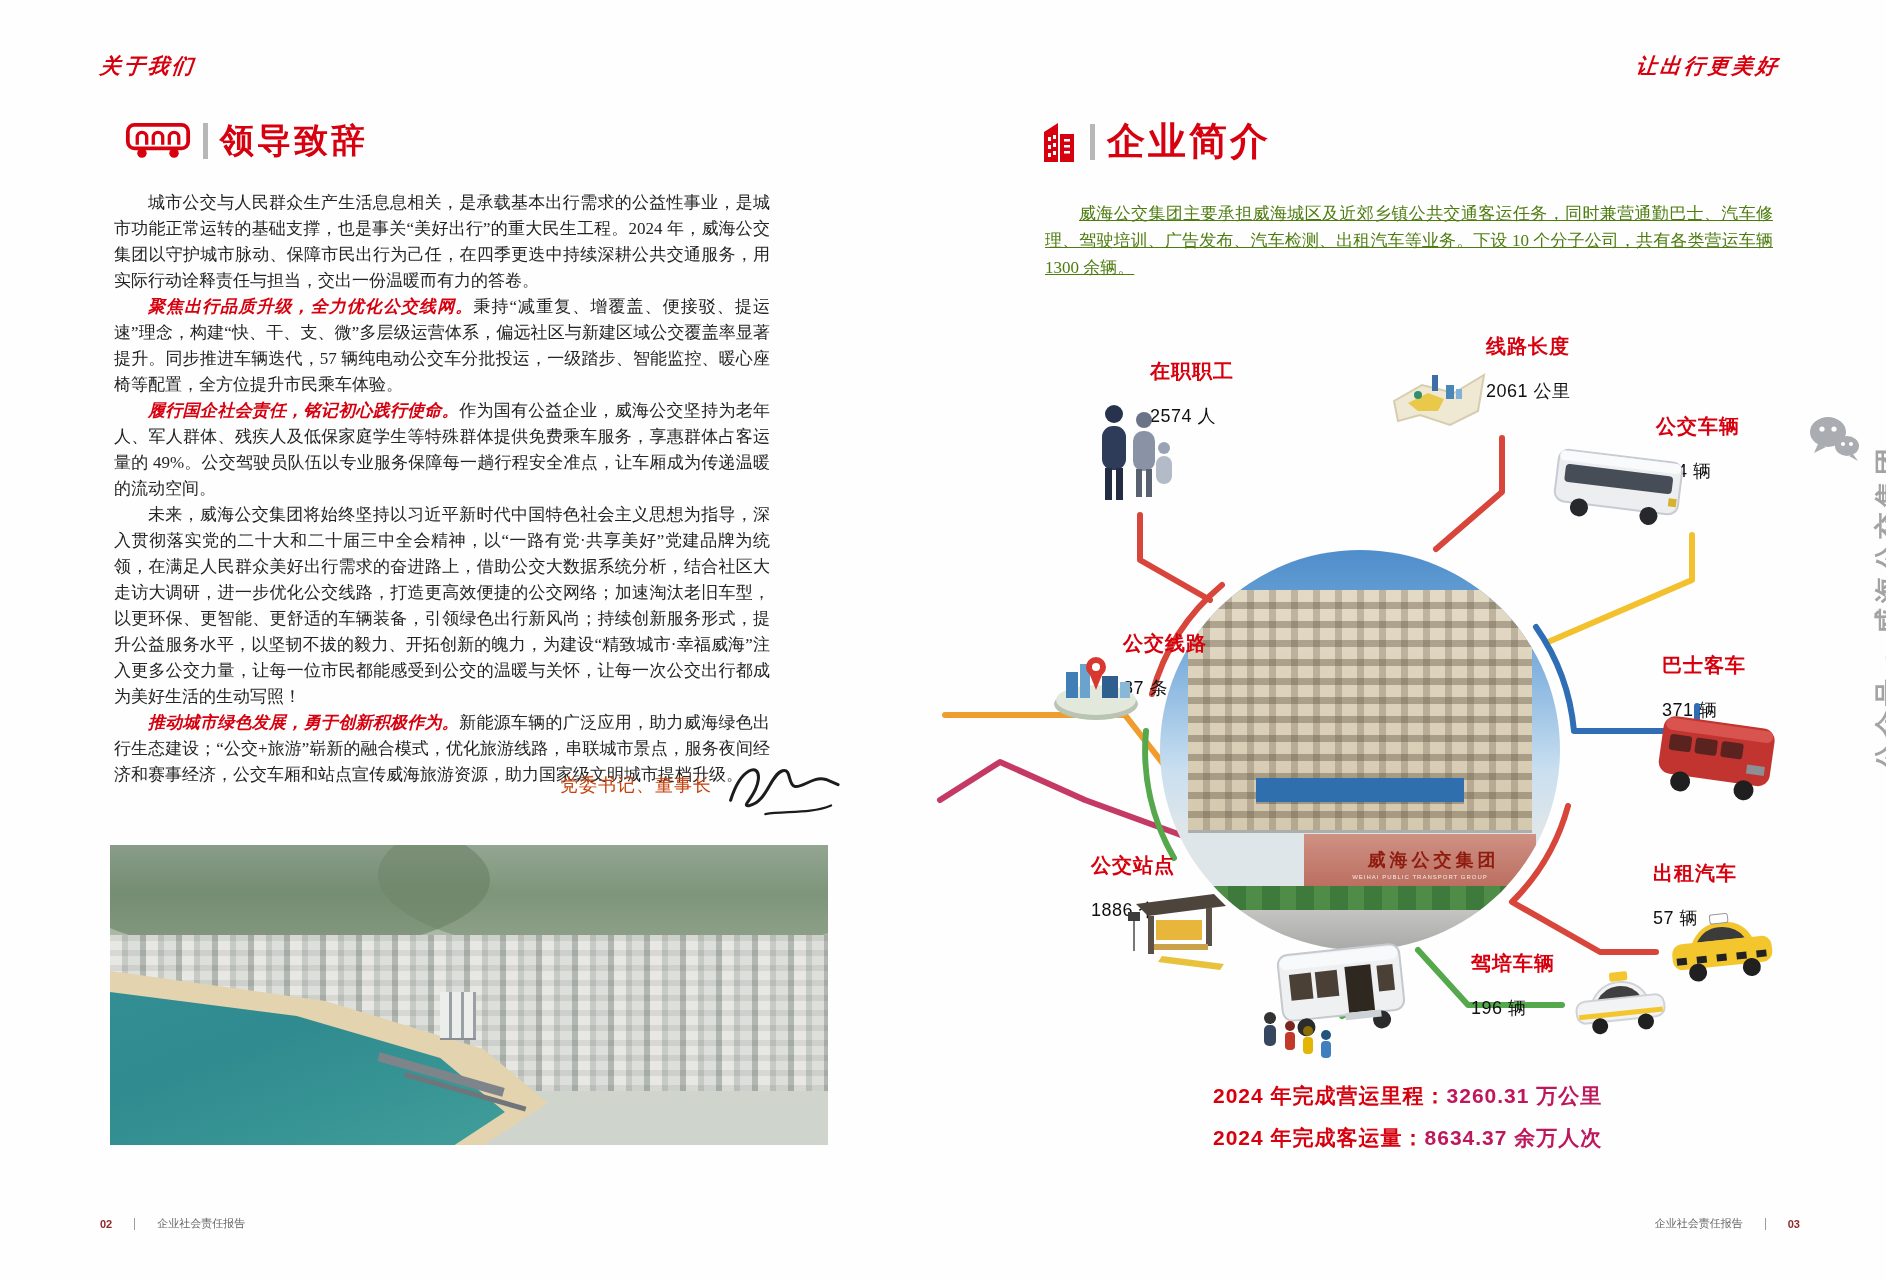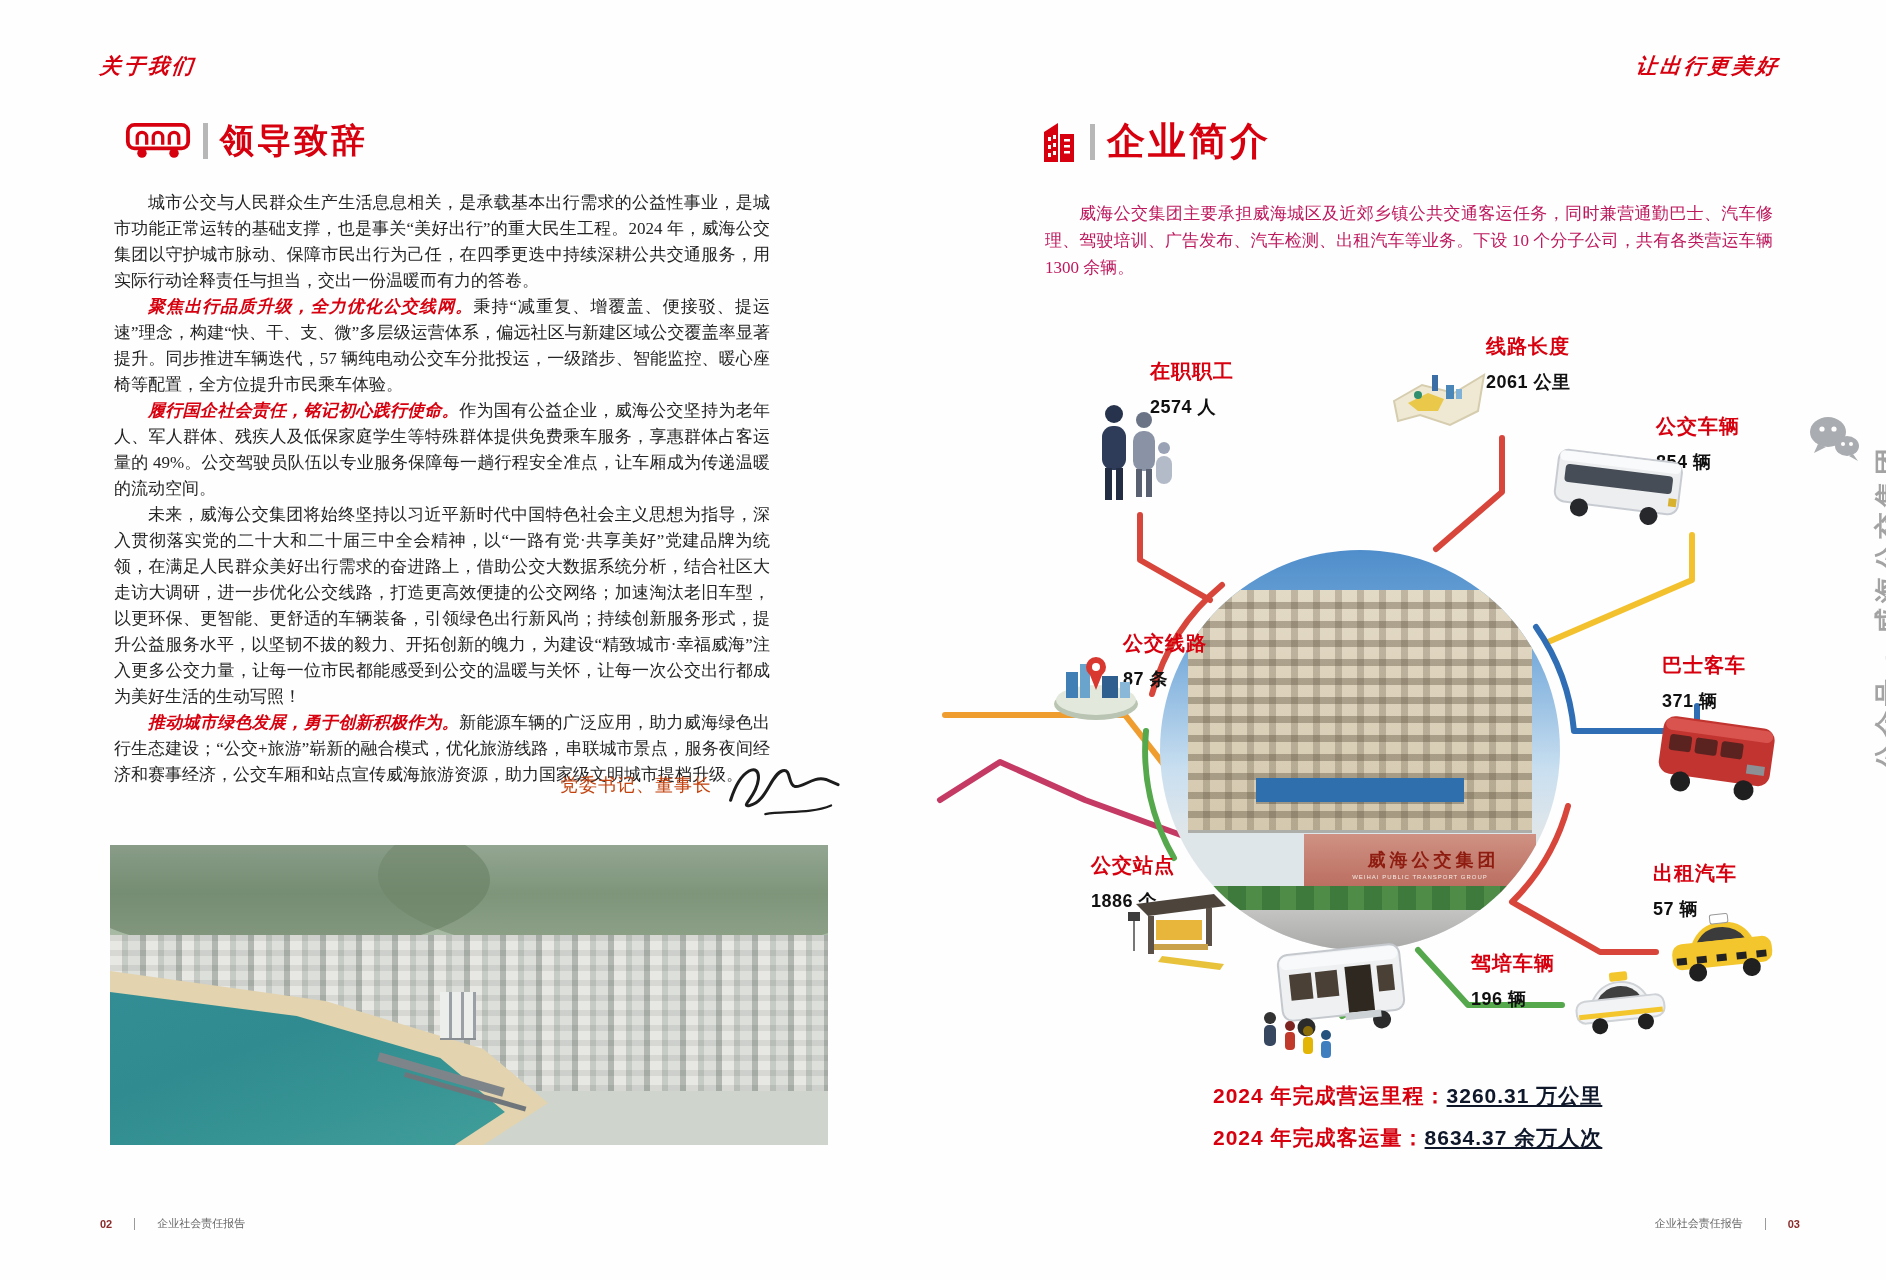--- a/index.html
+++ b/index.html
@@ -53,21 +53,21 @@
   
   .footer { position:absolute; top:1216px; font-size:11px; color:#666;
     display:flex; align-items:center; gap:22px; }
   .footer .pgno { font-weight:700; color:#8c2a2a; }
   .footer .fdiv { width:1px; height:12px; background:#9a9a9a; }
   #footer-left  { left:100px; }
   #footer-right { left:1550px; width:250px; justify-content:flex-end; }
   
   .intro { position:absolute; left:1045px; top:200px; width:728px;
     font-family:"Liberation Serif", serif; font-size:17px; line-height:27px;
-    color:#be185d; text-align:justify; text-indent:2em; }
+    color:#4d7c0f; text-align:justify; text-indent:2em;text-decoration:underline; }
   
   .lines { position:absolute; left:0; top:0; z-index:1; }
   .center-circle { position:absolute; left:1160px; top:550px; width:400px; height:400px;
     border-radius:50%; overflow:hidden; z-index:2;
     background:linear-gradient(180deg,#4f8ecb 0%,#7fb0dd 28%,#c9dff0 55%,#dfe6ea 70%); }
   .cc-building { position:absolute; left:7%; top:10%; width:86%; height:60%;
     background:
       repeating-linear-gradient(0deg, rgba(96,84,64,0) 0 12px, rgba(96,84,64,.40) 12px 19px),
       repeating-linear-gradient(90deg, rgba(96,84,64,0) 0 15px, rgba(96,84,64,.28) 15px 22px),
       linear-gradient(180deg,#e3dac6,#d4c8ae); box-shadow:0 3px 0 rgba(80,70,50,.35); }
@@ -78,26 +78,26 @@
     align-items:center; justify-content:center; box-shadow:0 2px 0 rgba(0,0,0,.2); }
   .cc-sign .zh { color:#8e1c10; font-weight:800; font-size:18px; letter-spacing:4px;margin-left:27px; }
   .cc-sign .en { color:#f4e9e2; font-size:6px; letter-spacing:1px; margin-top:2px; }
   .cc-hedge { position:absolute; left:0; bottom:10%; width:100%; height:6%;
     background:repeating-linear-gradient(90deg,#3f7a3d 0 18px,#4f8c48 18px 34px); }
   .cc-road { position:absolute; left:0; bottom:0; width:100%; height:10%;
     background:linear-gradient(#c4c4c2,#a9a9a7); }
   
   .stat { position:absolute; z-index:3; }
   .stat .lb { font-size:20px; font-weight:800; color:#d7000f; letter-spacing:1px; }
-  .stat .vl { font-size:18px; font-weight:700; color:#101010; margin-top:10px; letter-spacing:.5px; }
+  .stat .vl { font-size:18px; font-weight:400; color:#101010; margin-top:19px; letter-spacing:.5px; }
   .ico { position:absolute; z-index:3; }
   
   .summary { position:absolute; left:1213px; top:1082px; z-index:3; }
   .sum-line { font-size:21px; font-weight:800; letter-spacing:1px; margin-bottom:14px; }
-  .sum-label { color:#d7000f; } .sum-value { color:#0f172a;text-decoration:underline; }
+  .sum-label { color:#d7000f; } .sum-value { color:#be185d; }
   
   .side-text { position:absolute; top:400px; right:16px; width:370px; height:44px;
     transform:rotate(-90deg); transform-origin:top right;
     font-size:27px; font-weight:700; color:#a3a3a3; letter-spacing:5px; white-space:nowrap; }
   .wechat { position:absolute; left:1806px; top:412px; }
 </style>
 </head>
 <body>
 
 <div id="canvas">

